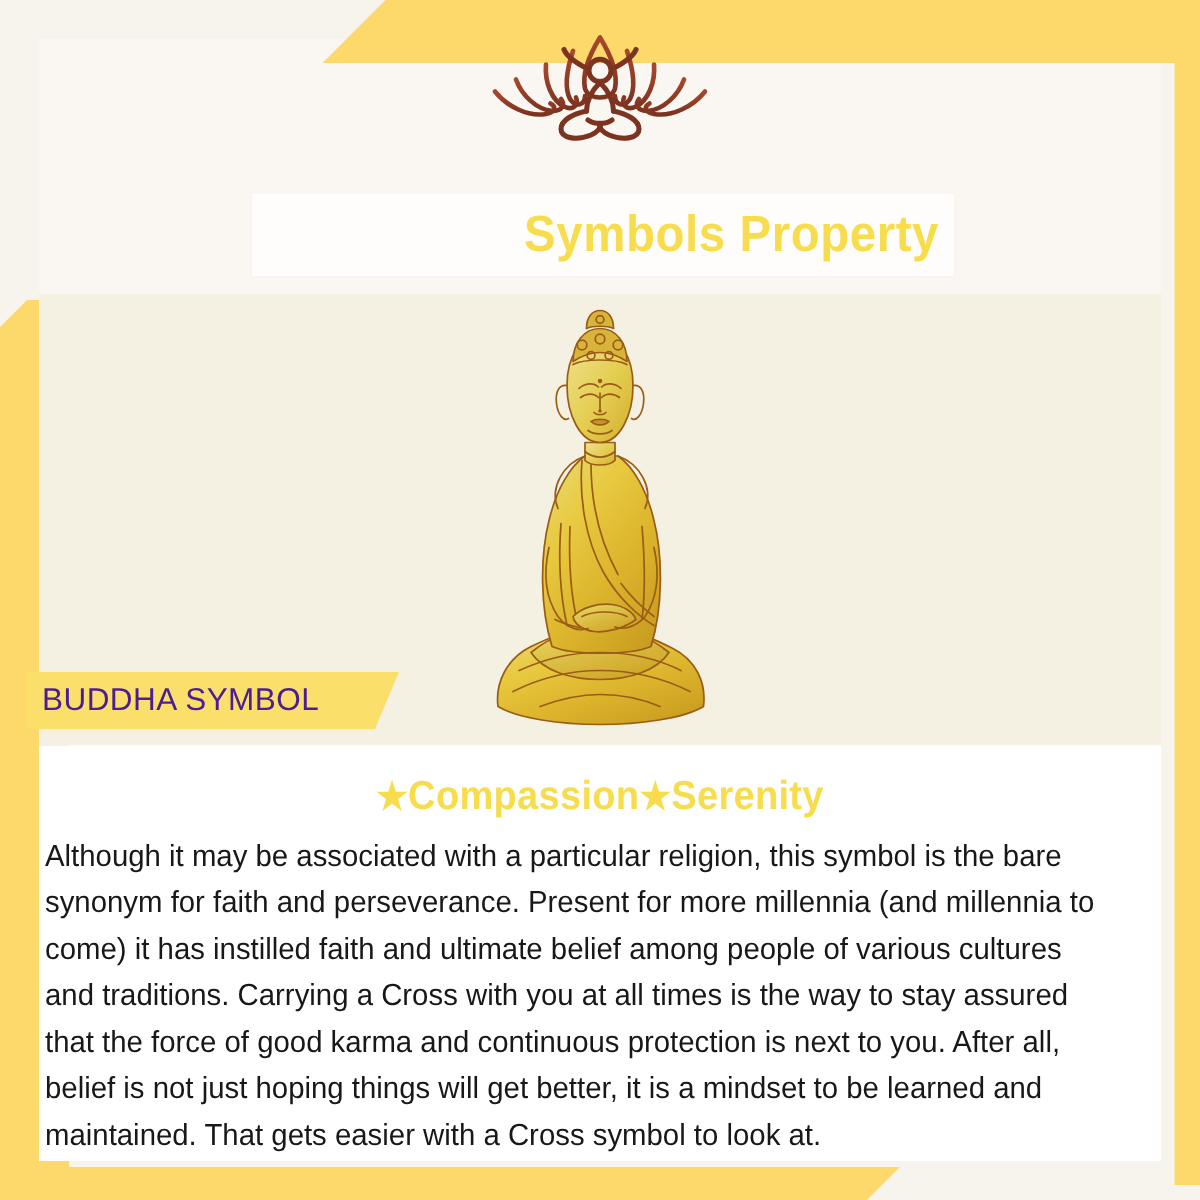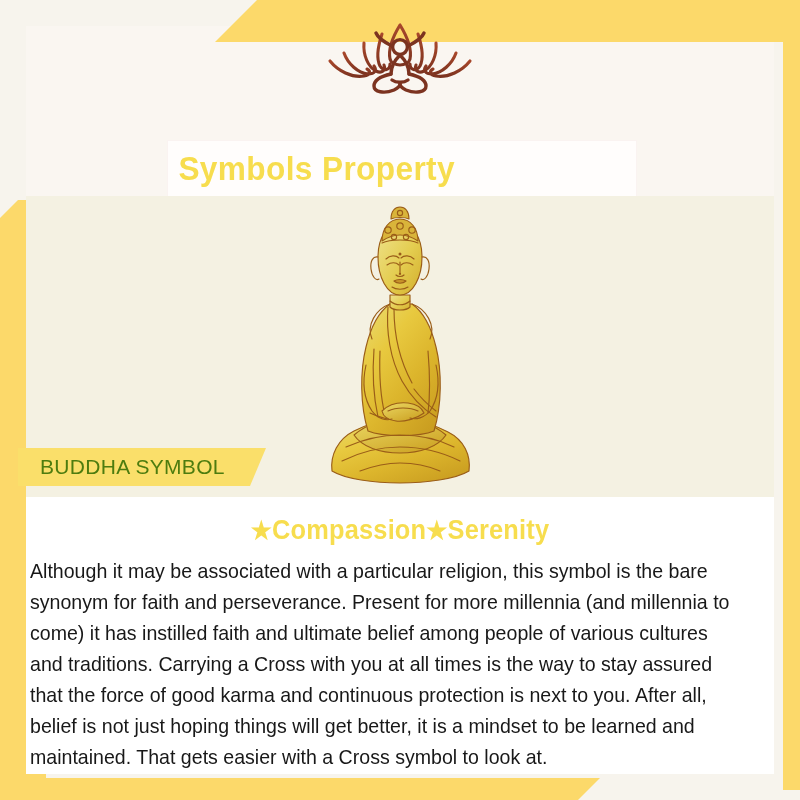--- a/index.html
+++ b/index.html
@@ -94,27 +94,27 @@
     font-size: 20px;
     letter-spacing: 4.2px;
     color: #2b2b2b;
     font-weight: 400;
   }
 
   
   .title-banner {
     position: absolute;
     left: 168px;
-    top: 141px;
+    top: 129px;
     width: 468px;
     height: 55px;
     background: #fffdfc;
     display: flex;
     align-items: center;
-    justify-content: flex-start;
+    justify-content: flex-end;
     box-shadow: 0 0 0 1px rgba(250,240,240,0.55);
   }
   .title-text {
     font-family: "Liberation Sans Narrow", "Liberation Sans", sans-serif;
     font-size: 34px;
     font-weight: bold;
     color: #f7dd4e;
     letter-spacing: 0.4px;
     transform: scaleX(0.93);
     white-space: nowrap;
@@ -145,24 +145,24 @@
     left: 18px;
     top: 448px;
     width: 248px;
     height: 38px;
     background: #fadf6a;
     clip-path: polygon(0 0, 100% 0, calc(100% - 16px) 100%, 0 100%);
     display: flex;
     align-items: center;
   }
   .tag-text {
-    margin-left: 22px;
+    margin-left: 10px;
     font-family: "Liberation Sans Narrow", "Liberation Sans", sans-serif;
     font-size: 21px;
-    color: #4d7c0f;
+    color: #4c1d95;
     letter-spacing: 0.3px;
     white-space: nowrap;
   }
 
   
   .body-panel {
     position: absolute;
     left: 26px;
     top: 497px;
     width: 748px;

